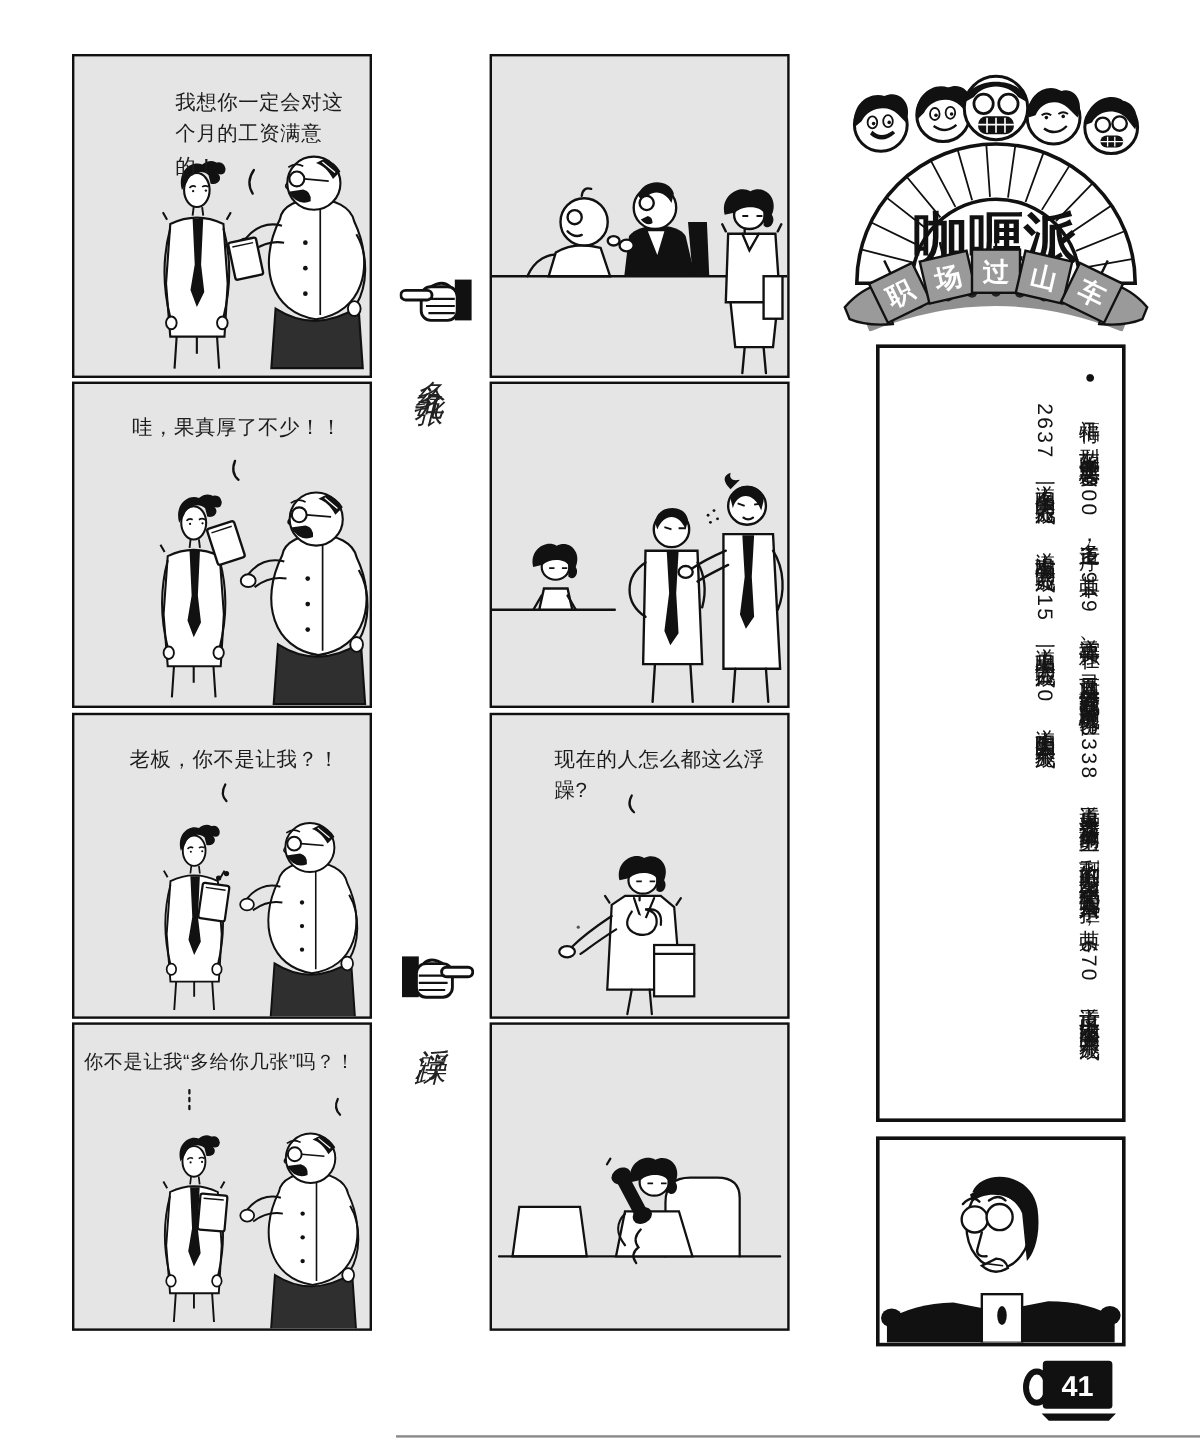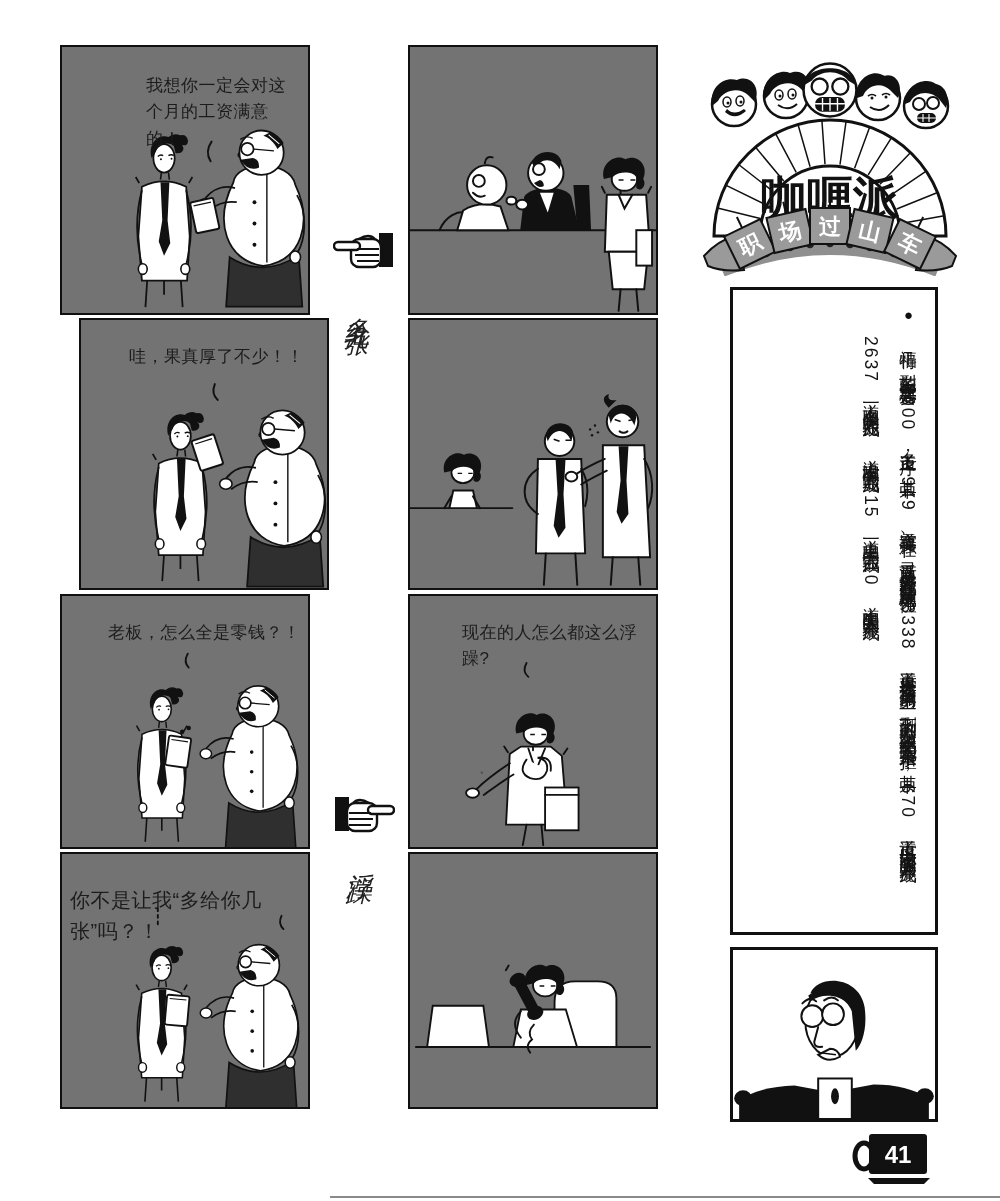--- a/index.html
+++ b/index.html
@@ -2,21 +2,21 @@
 <html><head>
 <meta charset="utf-8">
 <style>
   html,body{margin:0;padding:0;}
   body{
     width:1000px;height:1201px;position:relative;background:#ffffff;
     font-family:"Liberation Sans","DejaVu Sans",sans-serif;color:#111;
     overflow:hidden;
   }
   .panel{
-    position:absolute;border:2px solid #101010;background:#737373;box-sizing:border-box;
+    position:absolute;border:2px solid #101010;background:#e5e5e5;box-sizing:border-box;
     overflow:hidden;
   }
   .scene{position:absolute;left:0;top:0;width:100%;height:100%;}
   .ln{stroke:#111;stroke-width:2;fill:none;stroke-linecap:round;}
   .lnp{stroke:#111;stroke-width:2;stroke-linecap:round;}
   .speech{
     position:relative;z-index:3;font-size:17px;line-height:1.55;color:#1c1c1c;
     letter-spacing:0.5px;
   }
   .vcap{
@@ -106,44 +106,44 @@
 <div class="panel" style="left:60px;top:45px;width:250px;height:270px;">
   <div class="speech" style="padding:26px 6px 0 84px;">我想你一定会对这个月的工资满意的！</div>
   <svg class="scene" viewBox="0 0 250 270">
     <path d="M152,96 q-7,10 -1,20" class="ln"></path>
     <use href="#g-thin" transform="translate(74,86) scale(0.9)"></use>
     <use href="#g-fat" transform="translate(156,82) scale(0.9)"></use>
     <use href="#g-env" transform="translate(130,158) rotate(-12)"></use>
   </svg>
 </div>
 
-<div class="panel" style="left:60px;top:318px;width:250px;height:272px;margin-left:19px;">
+<div class="panel" style="left:60px;top:318px;width:250px;height:272px;">
   <div class="speech" style="padding:24px 6px 0 48px;">哇，果真厚了不少！！</div>
   <svg class="scene" viewBox="0 0 250 270">
     <path d="M136,64 q-4,10 3,16" class="ln"></path>
     <use href="#g-thin" transform="translate(72,90) scale(0.88)"></use>
     <use href="#g-env" transform="translate(112,122) rotate(-18)"></use>
     <use href="#g-fat" transform="translate(158,88) scale(0.9)"></use>
   </svg>
 </div>
 
 <div class="panel" style="left:60px;top:594px;width:250px;height:255px;">
-  <div class="speech" style="padding:24px 6px 0 46px;">老板，怎么全是零钱？！</div>
+  <div class="speech" style="padding:24px 6px 0 46px;">老板，你不是让我？！</div>
   <svg class="scene" viewBox="0 0 250 270">
     <path d="M128,62 q-5,9 1,15" class="ln"></path>
     <use href="#g-thin" transform="translate(72,96) scale(0.85)"></use>
     <use href="#g-env" transform="translate(108,150) rotate(8)"></use>
     <circle cx="122" cy="146" r="2.4" fill="#111"></circle>
       <circle cx="129" cy="142" r="2.4" fill="#111"></circle>
     <use href="#g-fat" transform="translate(158,94) scale(0.88)"></use>
   </svg>
 </div>
 
 <div class="panel" style="left:60px;top:852px;width:250px;height:257px;">
-  <div class="speech" style="font-size:20px;padding:31px 4px 0 8px;">你不是让我“多给你几张”吗？！</div>
+  <div class="speech" style="font-size:16px;padding:20px 4px 0 8px;">你不是让我“多给你几张”吗？！</div>
   <svg class="scene" viewBox="0 0 250 270">
     <path d="M96,58 l0,3 M96,65 l0,3 M96,72 l0,3" class="ln"></path>
     <path d="M228,66 q-4,8 2,14" class="ln"></path>
     <use href="#g-thin" transform="translate(72,96) scale(0.85)"></use>
     <use href="#g-env" transform="translate(106,150) rotate(5)"></use>
     <use href="#g-fat" transform="translate(158,94) scale(0.88)"></use>
   </svg>
 </div>
 
 <span class="hand-icon" style="left:333px;top:229px;width:62px;height:42px;">

